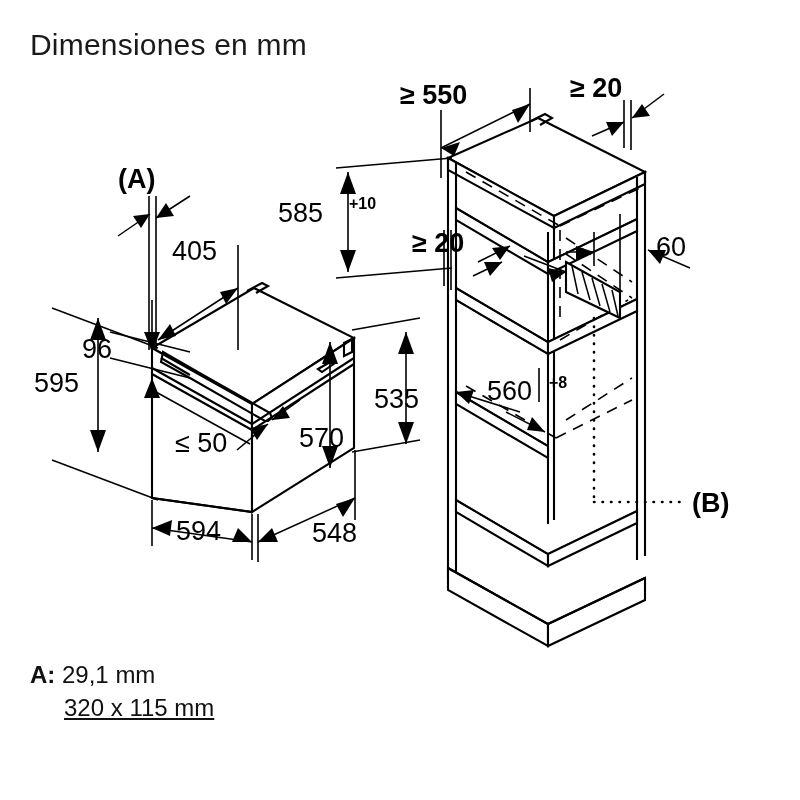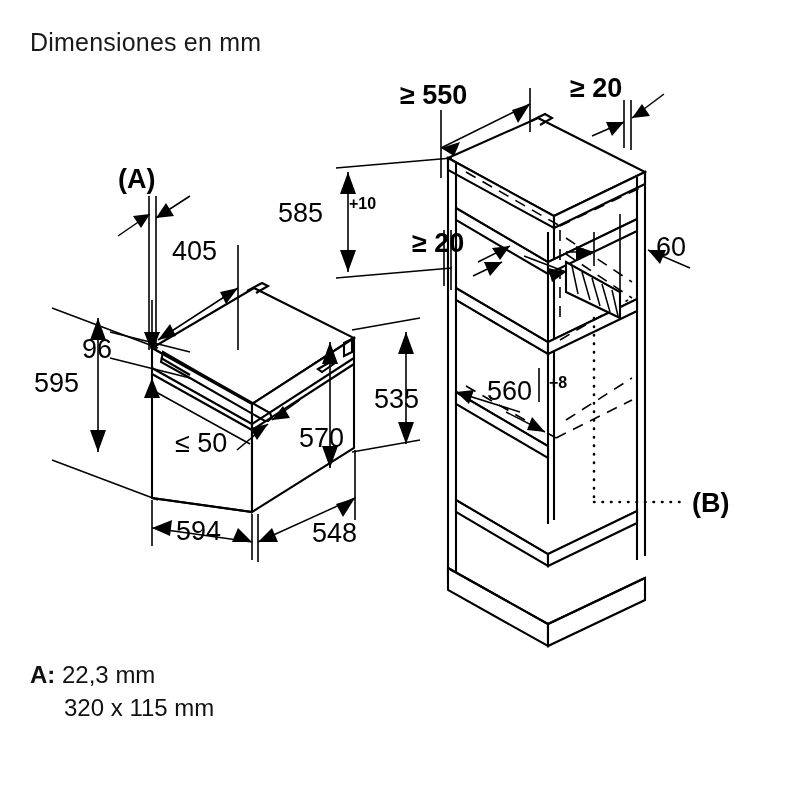--- a/index.html
+++ b/index.html
@@ -17,21 +17,21 @@
   }
   #stage {
     position: relative;
     width: 800px;
     height: 800px;
   }
   .title {
     position: absolute;
     left: 30px;
     top: 28px;
-    font-size: 25px;
+    font-size: 30px;
     letter-spacing: 0.2px;
     color: #1a1a1a;
   }
   svg.drawing {
     position: absolute;
     left: 0;
     top: 0;
     width: 800px;
     height: 800px;
   }
@@ -44,20 +44,21 @@
     color: #111;
   }
   .legend .row {
     white-space: pre;
   }
   .legend .key {
     font-weight: bold;
   }
   .legend .indent {
     padding-left: 34px;
+    text-decoration: underline;
   }
   text {
     font-family: "Liberation Sans", sans-serif;
     fill: #000;
   }
   .dim {
     font-size: 27px;
   }
   .dimbold {
     font-size: 27px;
@@ -366,17 +367,17 @@
 
     <g>
       <path class="dot" d="M594,318 L594,502"></path>
       <path class="dot" d="M594,502 L686,502"></path>
     </g>
     <text class="lbl" x="692" y="512">(B)</text>
 
   </svg>
 
   <div class="legend">
-    <div class="row"><span class="key">A:</span> <span>22,3 mm</span></div>
+    <div class="row"><span class="key">A:</span> <span>29,1 mm</span></div>
     <div class="row indent"><span>320 x 115 mm</span></div>
   </div>
 
 </div>
 
 </body></html>

